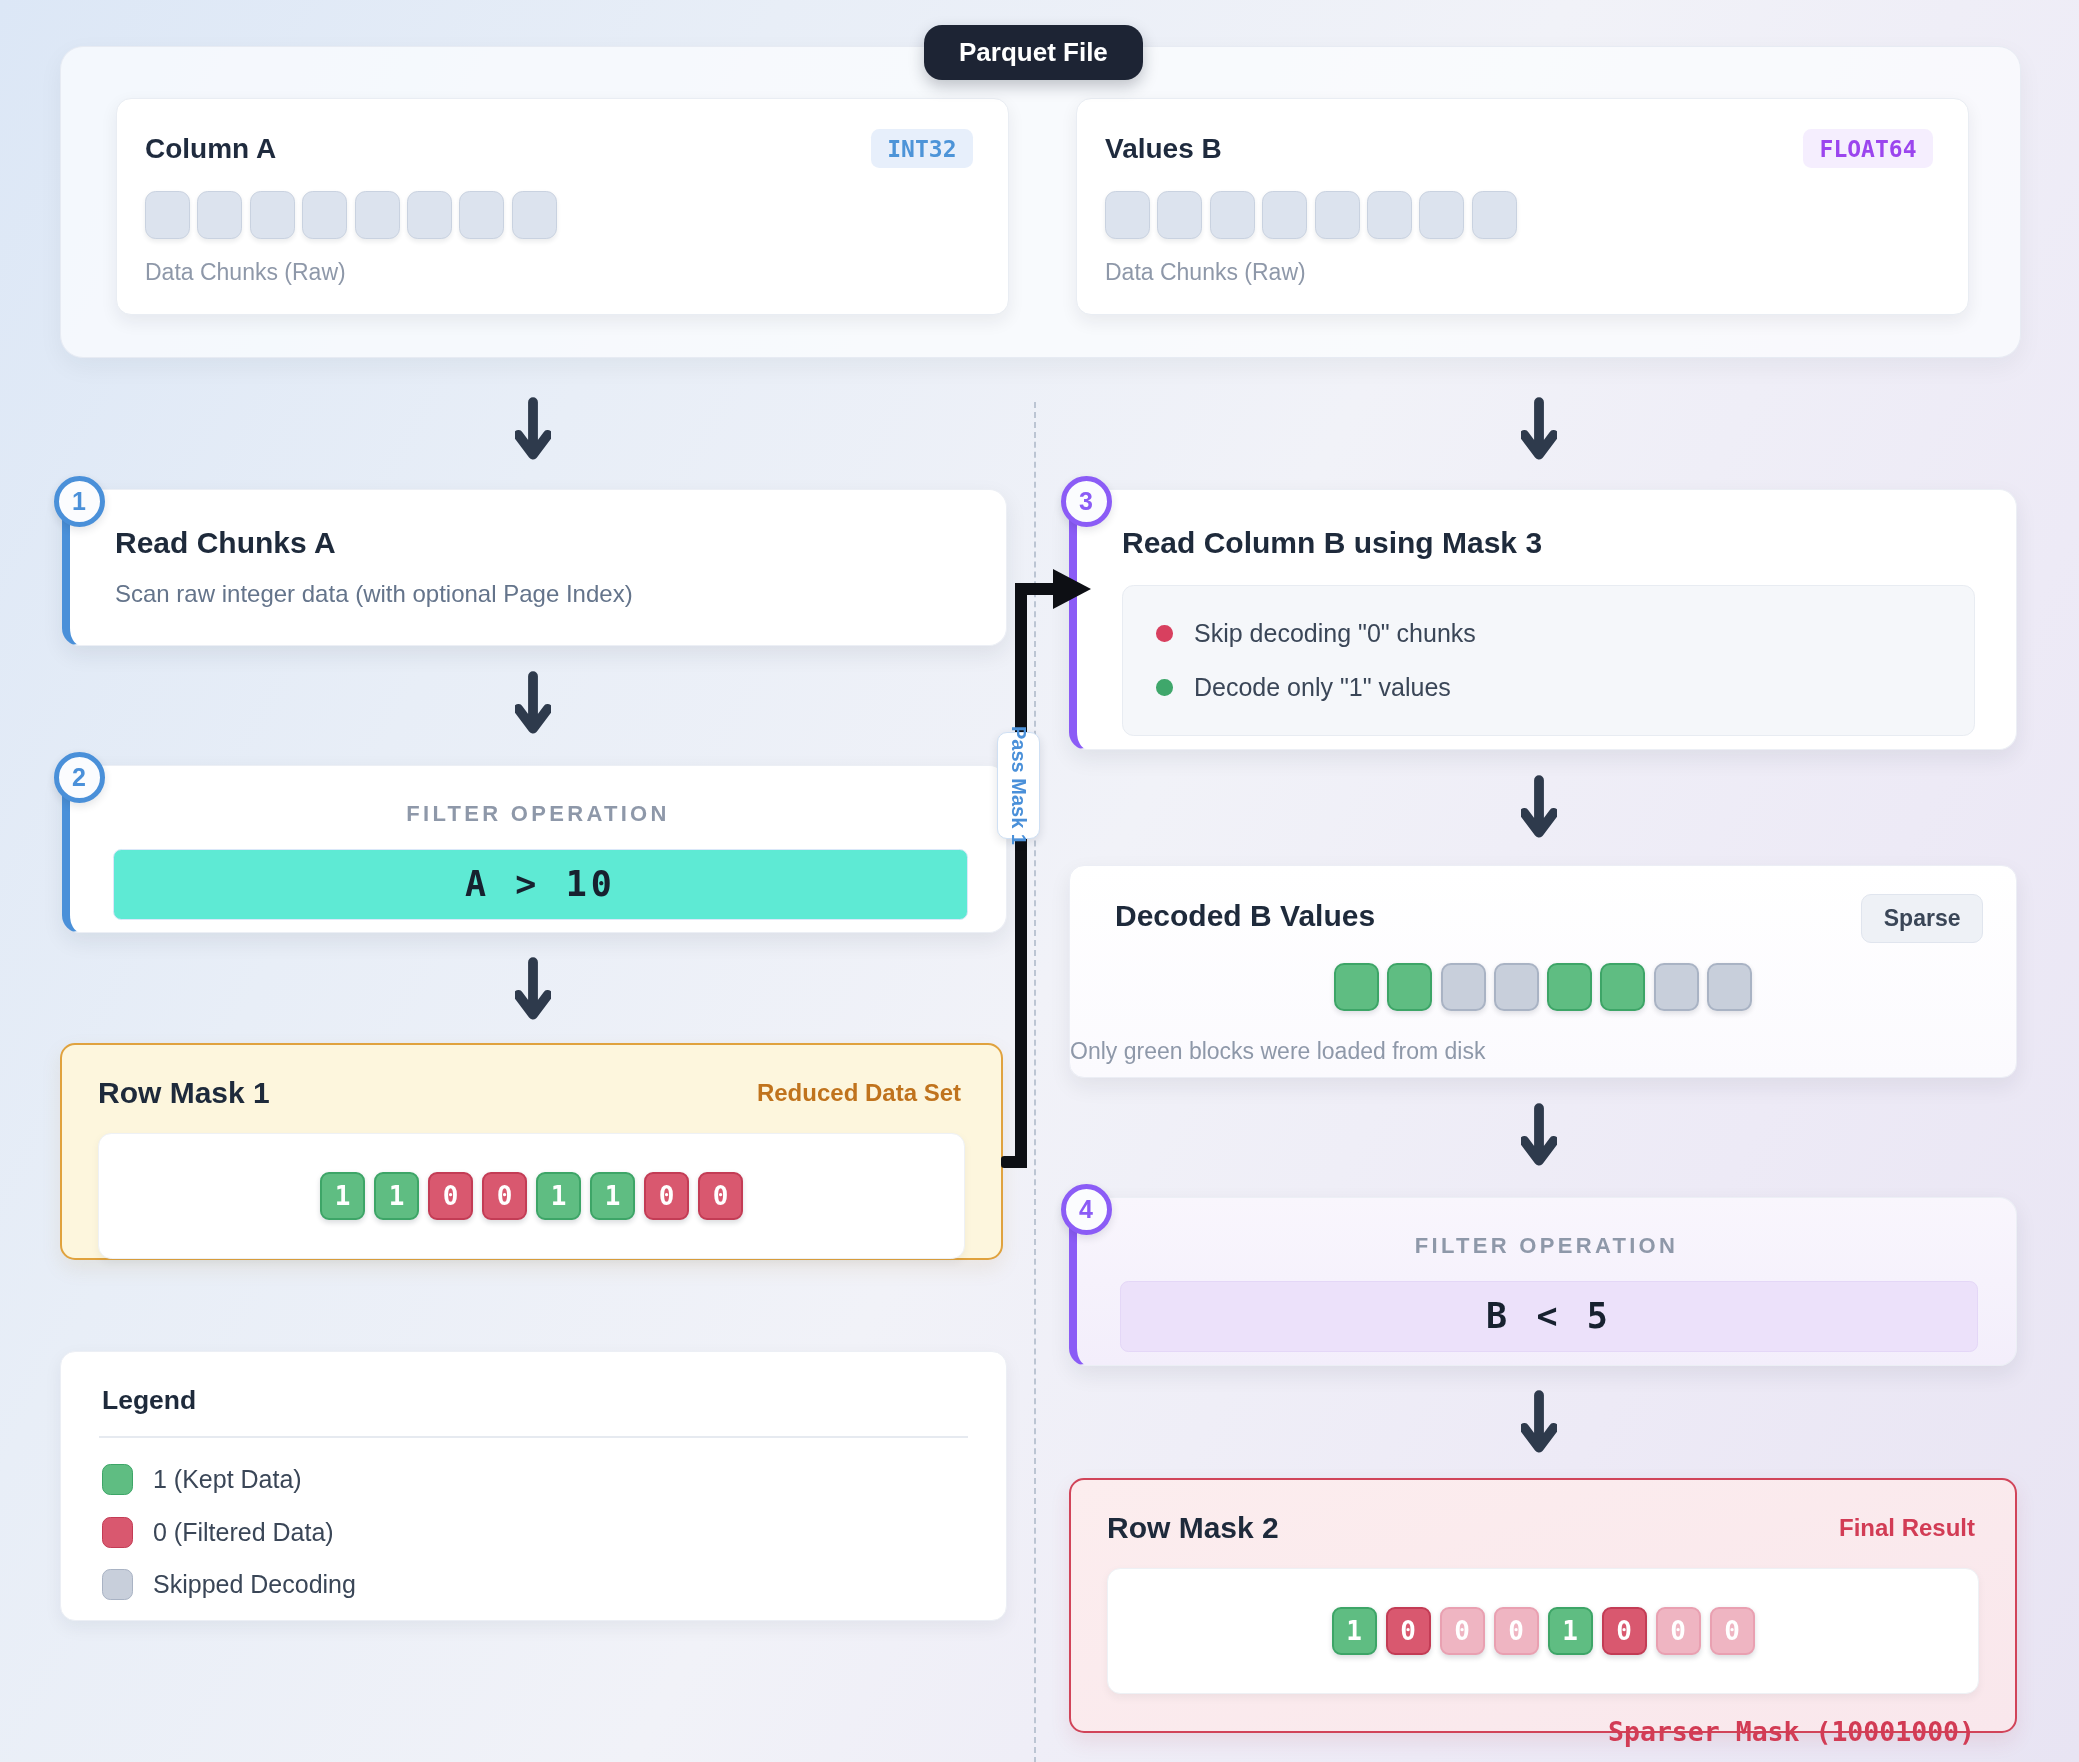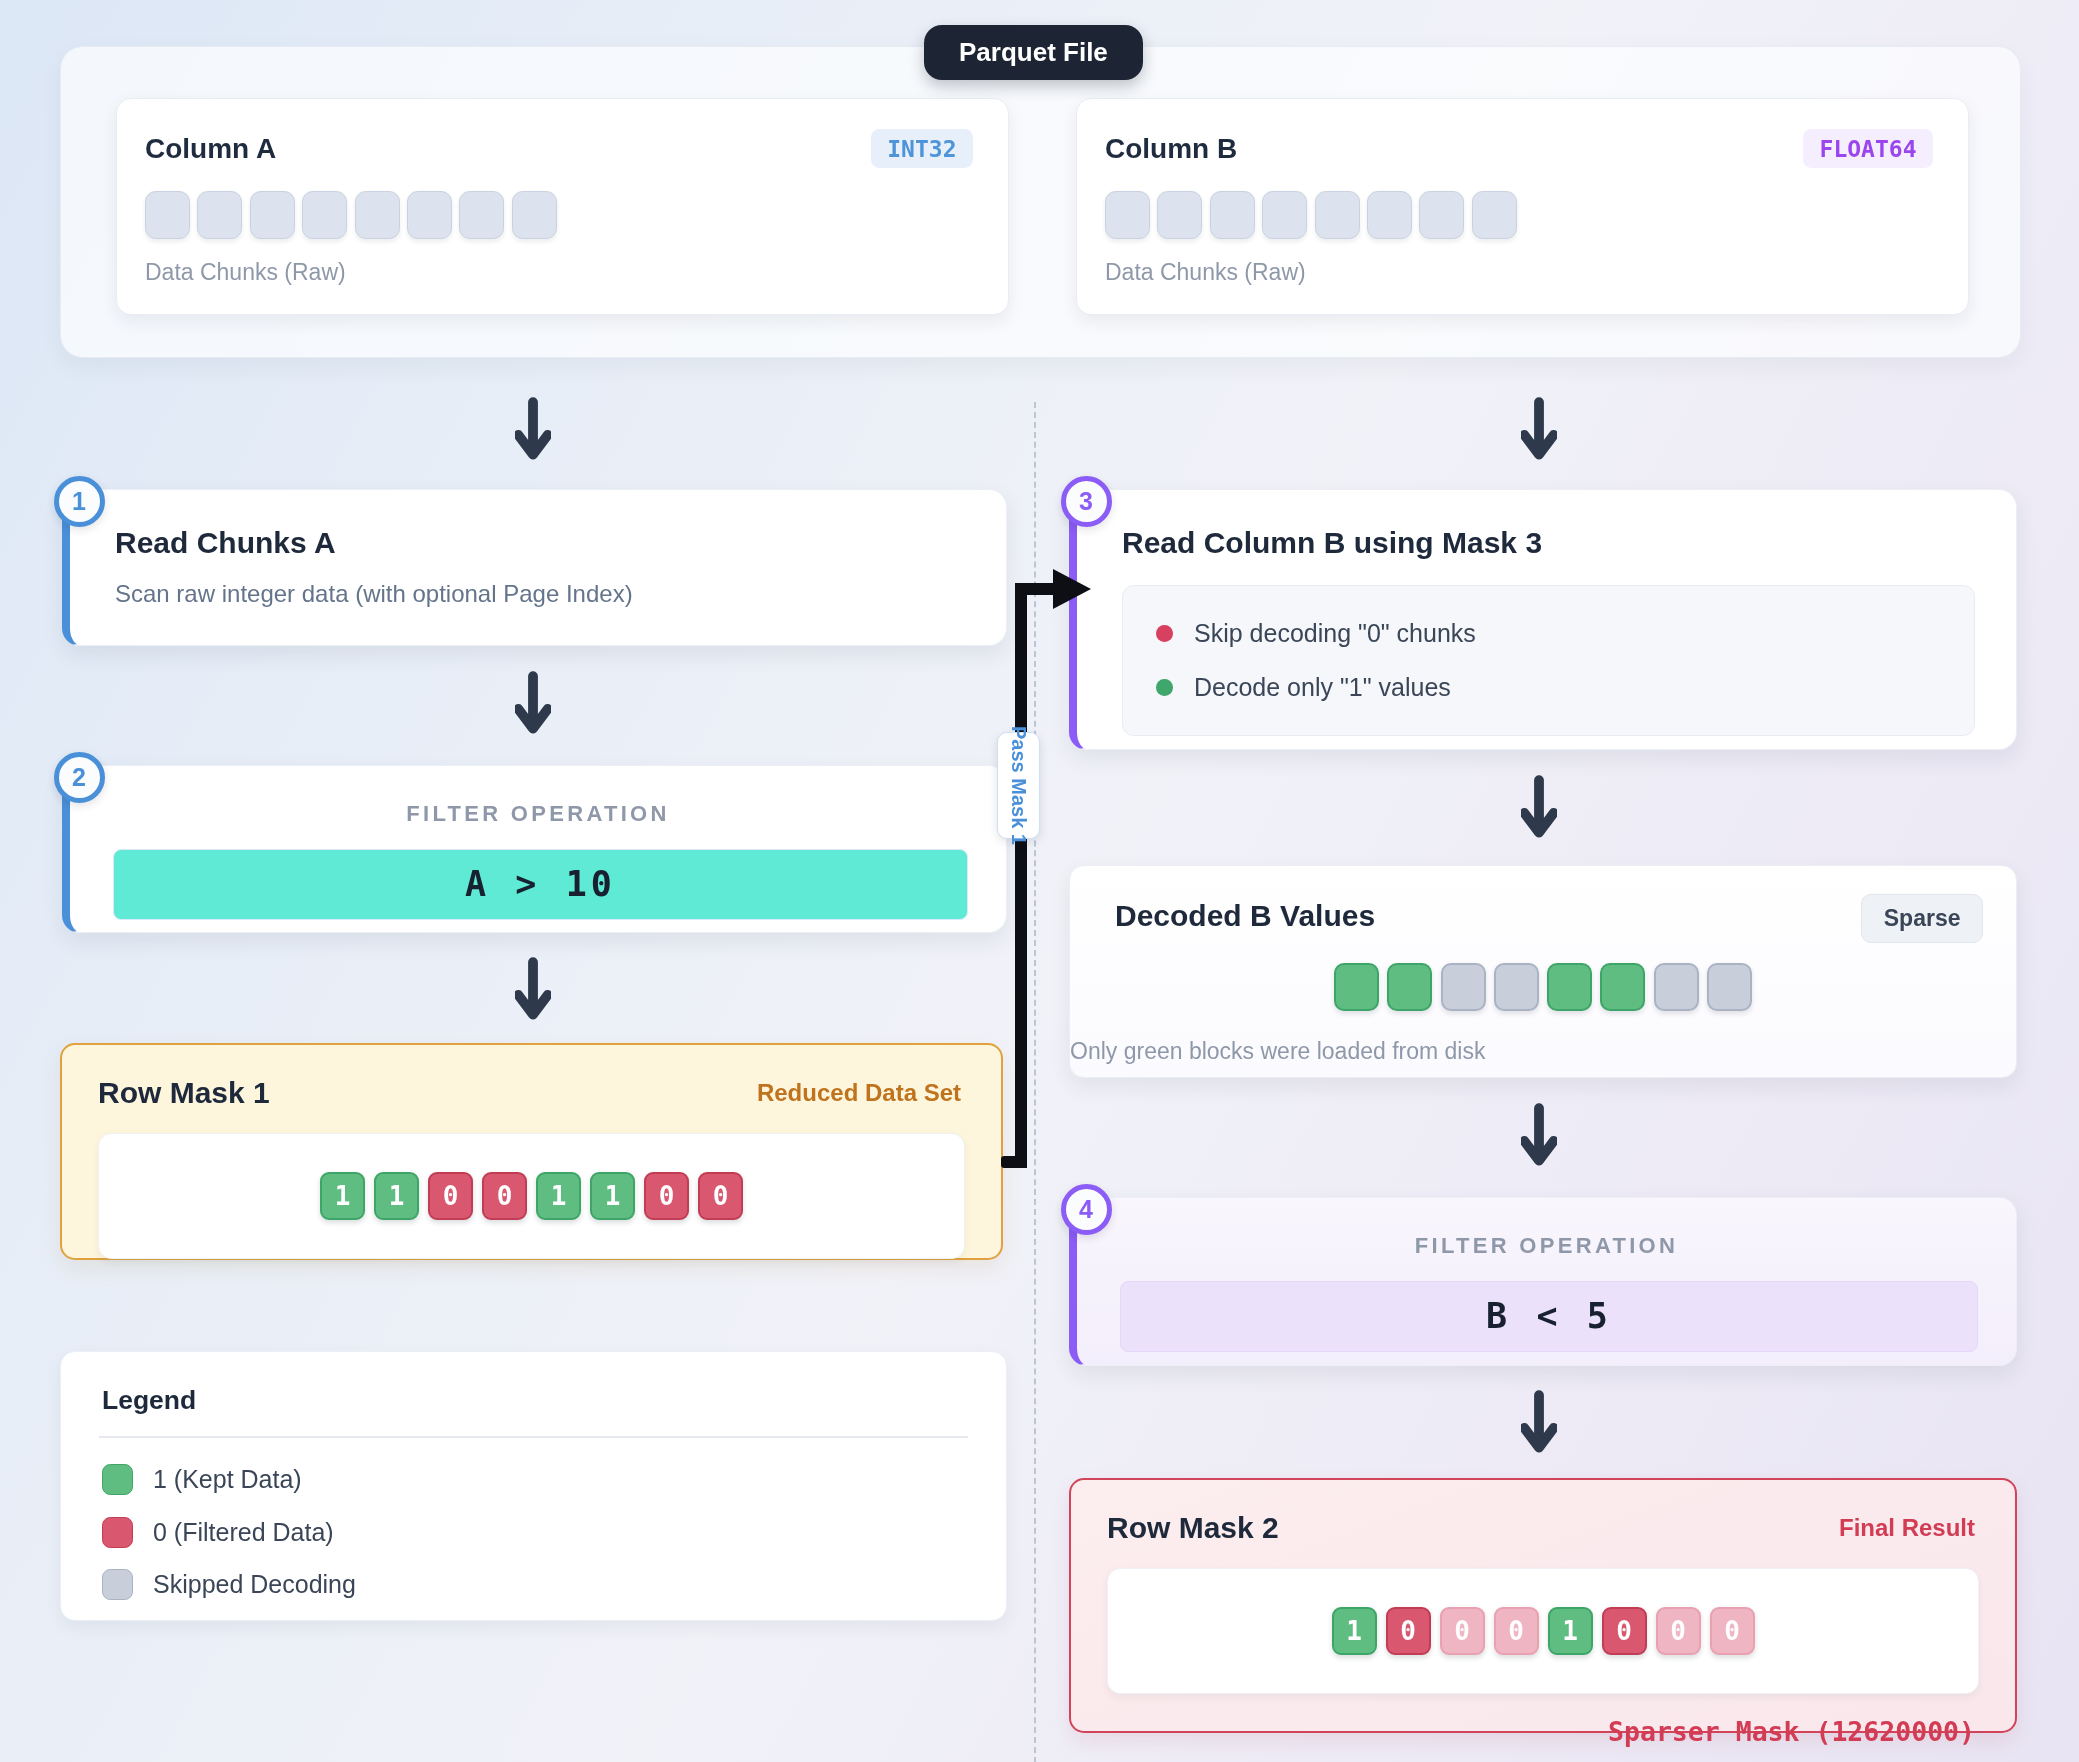--- a/index.html
+++ b/index.html
@@ -143,21 +143,21 @@
           <div class="chunk"></div>
           <div class="chunk"></div>
           <div class="chunk"></div>
           <div class="chunk"></div>
           <div class="chunk"></div>
         </div>
       <div class="chunk-caption">Data Chunks (Raw)</div>
     </div>
     <div class="col-card b">
       <div class="col-title-row">
-        <div class="col-title">Column B</div>
+        <div class="col-title">Values B</div>
         <div class="type-badge float">FLOAT64</div>
       </div>
       <div class="chunk-row">
           <div class="chunk"></div>
           <div class="chunk"></div>
           <div class="chunk"></div>
           <div class="chunk"></div>
           <div class="chunk"></div>
           <div class="chunk"></div>
           <div class="chunk"></div>
@@ -294,17 +294,17 @@
     <div class="mask-strip">
         <div class="bit kept">1</div>
         <div class="bit filtered">0</div>
         <div class="bit skipped">0</div>
         <div class="bit skipped">0</div>
         <div class="bit kept">1</div>
         <div class="bit filtered">0</div>
         <div class="bit skipped">0</div>
         <div class="bit skipped">0</div>
       </div>
-    <div class="mask-caption">Sparser Mask (12620000)</div>
+    <div class="mask-caption">Sparser Mask (10001000)</div>
   </div>
 
 </div>
 
 
 </body></html>

